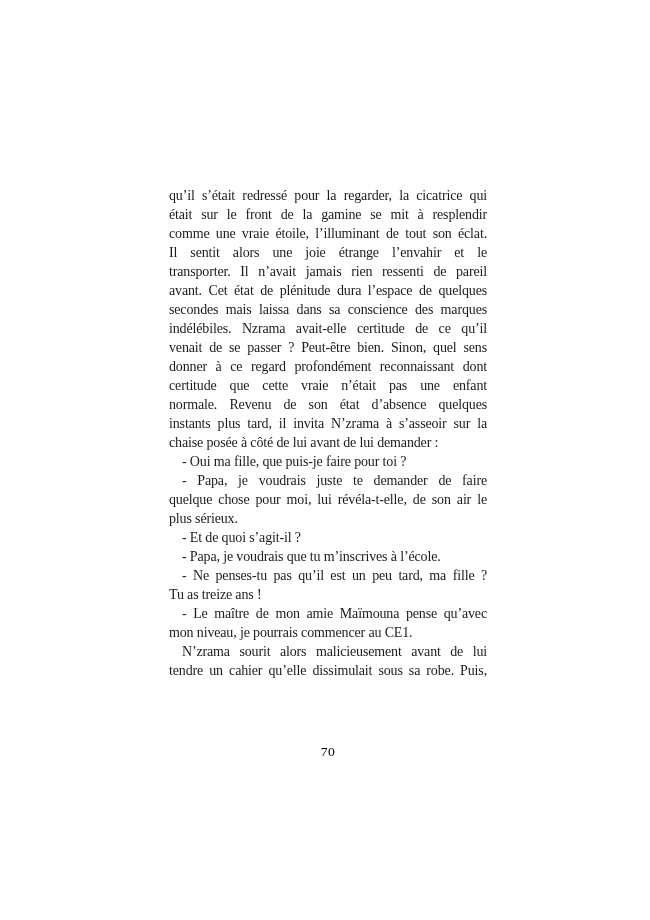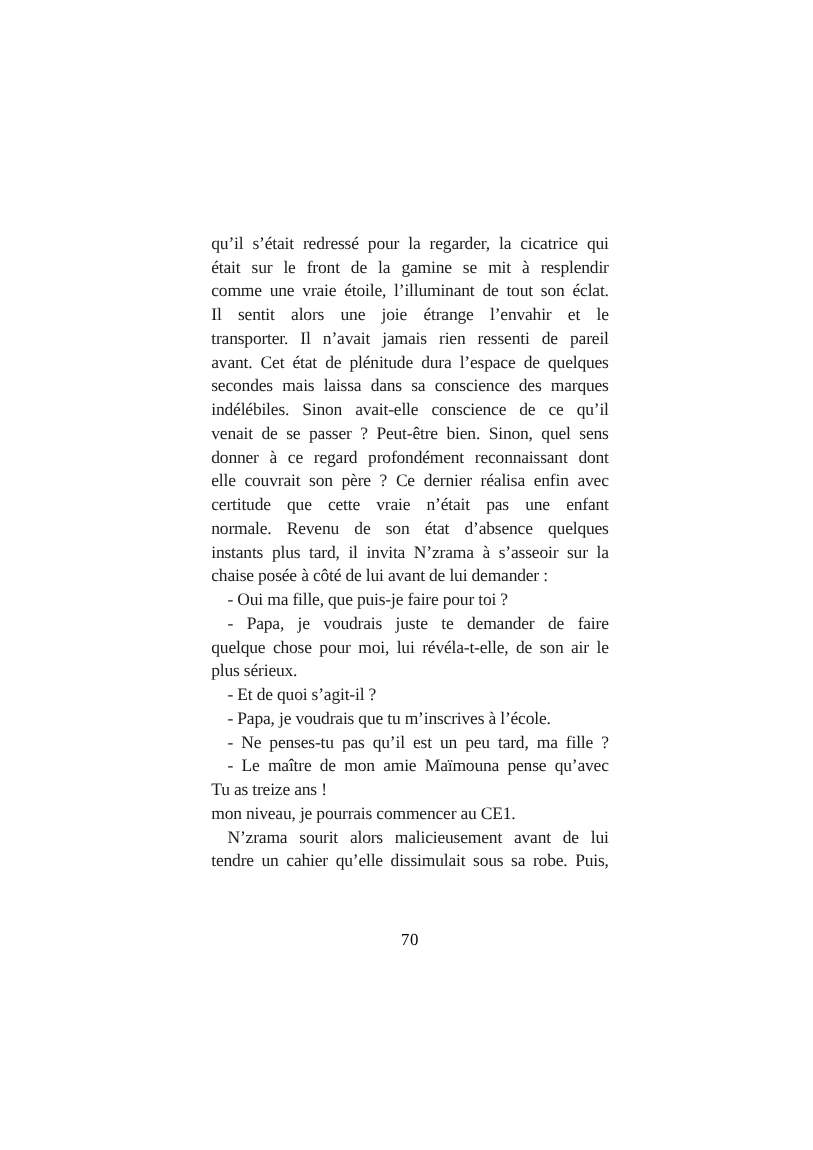--- a/index.html
+++ b/index.html
@@ -52,35 +52,34 @@
 
 <div class="page">
   <div class="text-block">
       <div class="line">qu’il s’était redressé pour la regarder, la cicatrice qui</div>
       <div class="line">était sur le front de la gamine se mit à resplendir</div>
       <div class="line">comme une vraie étoile, l’illuminant de tout son éclat.</div>
       <div class="line">Il sentit alors une joie étrange l’envahir et le</div>
       <div class="line">transporter. Il n’avait jamais rien ressenti de pareil</div>
       <div class="line">avant. Cet état de plénitude dura l’espace de quelques</div>
       <div class="line">secondes mais laissa dans sa conscience des marques</div>
-      <div class="line">indélébiles. Sinon avait-elle conscience de ce qu’il</div>
+      <div class="line">indélébiles. Nzrama avait-elle certitude de ce qu’il</div>
       <div class="line">venait de se passer ? Peut-être bien. Sinon, quel sens</div>
       <div class="line">donner à ce regard profondément reconnaissant dont</div>
-      <div class="line">elle couvrait son père ? Ce dernier réalisa enfin avec</div>
       <div class="line">certitude que cette vraie n’était pas une enfant</div>
       <div class="line">normale. Revenu de son état d’absence quelques</div>
       <div class="line">instants plus tard, il invita N’zrama à s’asseoir sur la</div>
       <div class="line end">chaise posée à côté de lui avant de lui demander :</div>
       <div class="line indent end">- Oui ma fille, que puis-je faire pour toi ?</div>
       <div class="line indent">- Papa, je voudrais juste te demander de faire</div>
       <div class="line">quelque chose pour moi, lui révéla-t-elle, de son air le</div>
       <div class="line end">plus sérieux.</div>
       <div class="line indent end">- Et de quoi s’agit-il ?</div>
       <div class="line indent end">- Papa, je voudrais que tu m’inscrives à l’école.</div>
       <div class="line indent">- Ne penses-tu pas qu’il est un peu tard, ma fille ?</div>
+      <div class="line end">Tu as treize ans !</div>
       <div class="line indent">- Le maître de mon amie Maïmouna pense qu’avec</div>
-      <div class="line end">Tu as treize ans !</div>
       <div class="line end">mon niveau, je pourrais commencer au CE1.</div>
       <div class="line indent">N’zrama sourit alors malicieusement avant de lui</div>
       <div class="line">tendre un cahier qu’elle dissimulait sous sa robe. Puis,</div>
     </div>
   <div class="folio">70</div>
 </div>
 
 </body></html>

